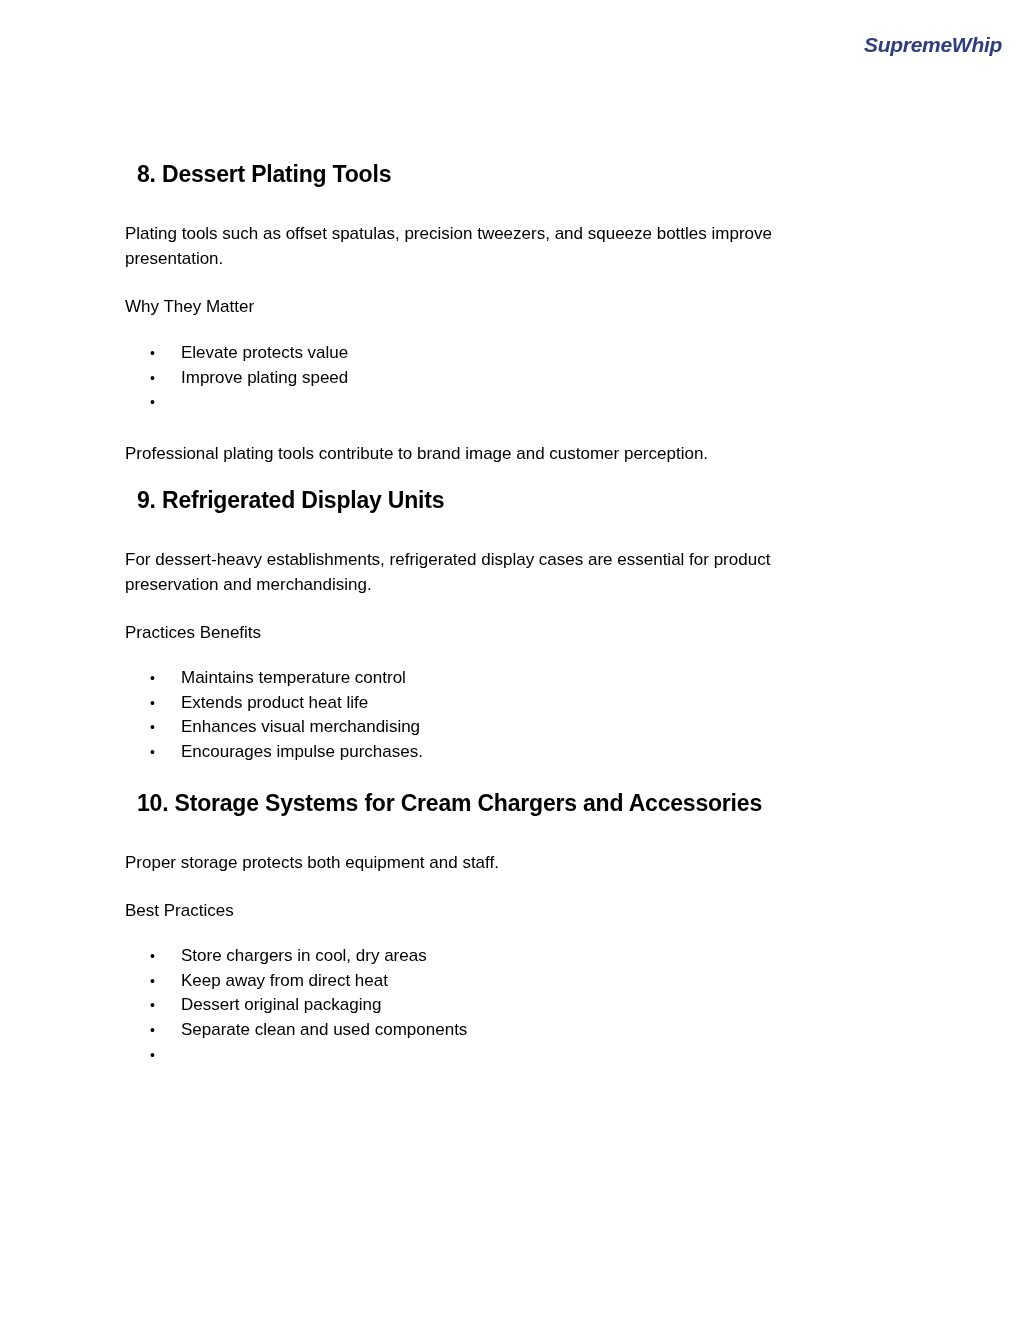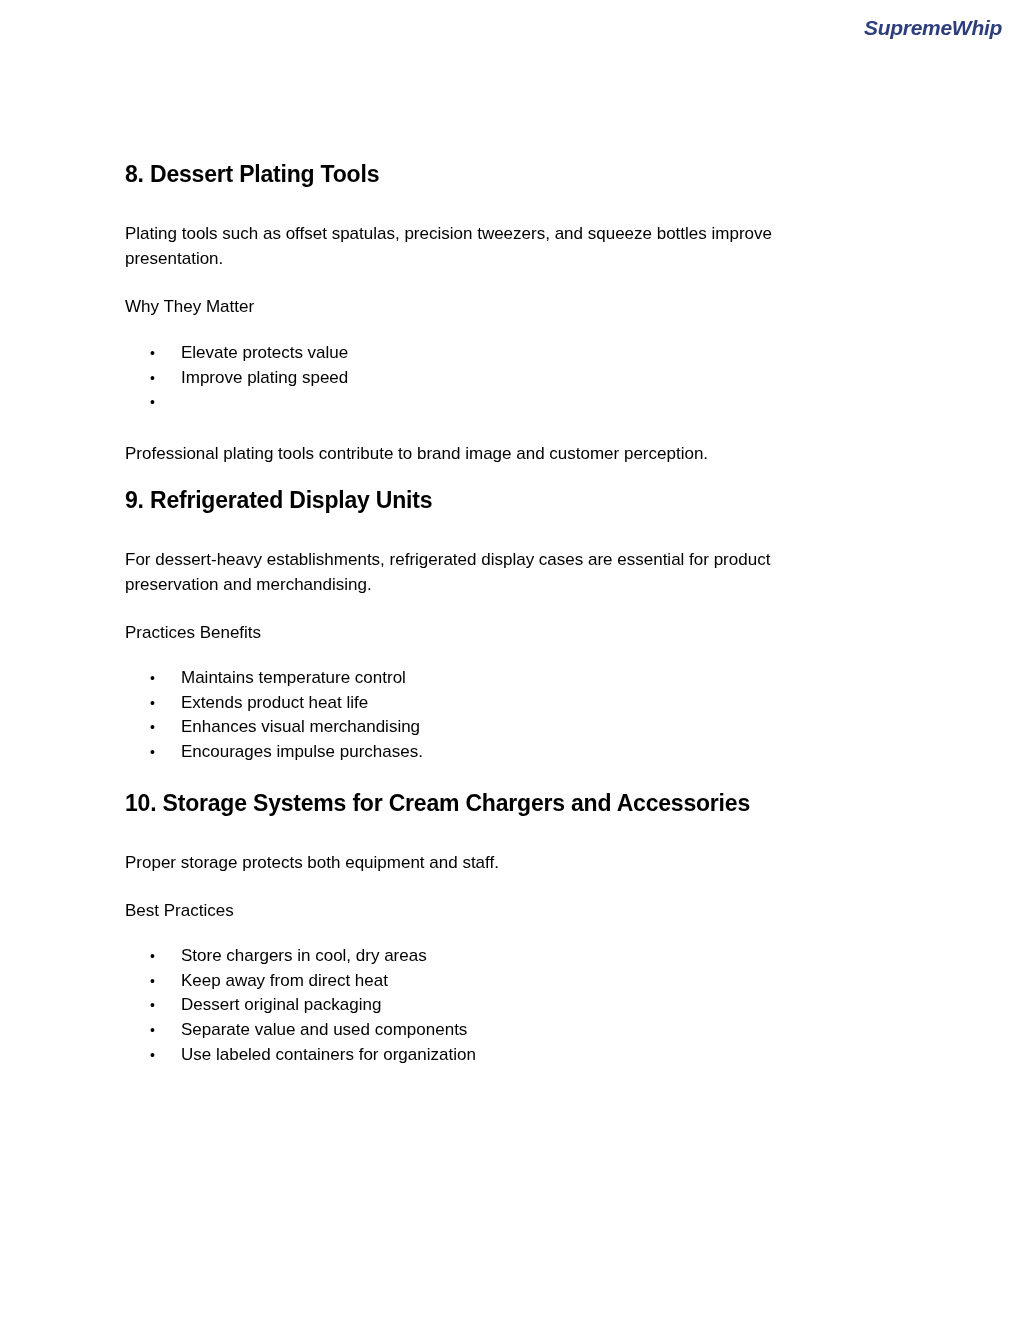--- a/index.html
+++ b/index.html
@@ -1,21 +1,21 @@
 <!DOCTYPE html>
 <html><head>
   <meta charset="utf-8">
   <style>
     html, body { margin: 0; padding: 0; background: #ffffff; }
     body { width: 1024px; height: 1325px; position: relative; overflow: hidden;
            font-family: "Liberation Sans", sans-serif; color: #000; }
-    .logo { position: absolute; right: 22px; top: 16px; font-size: 21px; font-weight: bold;
+    .logo { position: absolute; right: 22px; top: 33px; font-size: 21px; font-weight: bold;
             font-style: italic; color: #2e3d7c; letter-spacing: -0.3px; margin-left: 32px; }
     .content { position: absolute; left: 121px; top: 0; width: 760px; }
-    .h { position: absolute; left: 4px; font-size: 23px; font-weight: bold; margin: 0; white-space: nowrap; letter-spacing: -0.2px; }
+    .h { position: absolute; left: 16px; font-size: 23px; font-weight: bold; margin: 0; white-space: nowrap; letter-spacing: -0.2px; }
     .p { position: absolute; left: 0; font-size: 17px; line-height: 24.5px; margin: 4px; width: 720px; }
     .ul { position: absolute; left: 0; margin: 0; padding: 0; list-style: none; }
     .ul li { position: relative; padding-left: 60px; font-size: 17px; line-height: 24.7px; white-space: nowrap; }
     .ul li .bullet { position: absolute; left: 29px; top: 0; font-size: 14px; }
   </style>
 </head>
 <body>
 
 <div class="logo">SupremeWhip</div>
 
@@ -41,16 +41,16 @@
     <li><span class="bullet">•</span><span>Encourages impulse purchases.</span></li>
   </ul>
 
   <h2 class="h" style="top:790px">10. Storage Systems for Cream Chargers and Accessories</h2>
   <p class="p" style="top:847px">Proper storage protects both equipment and staff.</p>
   <p class="p" style="top:895px">Best Practices</p>
   <ul class="ul" style="top:944px">
     <li><span class="bullet">•</span><span>Store chargers in cool, dry areas</span></li>
     <li><span class="bullet">•</span><span>Keep away from direct heat</span></li>
     <li><span class="bullet">•</span><span>Dessert original packaging</span></li>
-    <li><span class="bullet">•</span><span>Separate value and used components</span></li>
-    <li><span class="bullet">•</span><span>Use labeled containers for organization</span></li>
+    <li><span class="bullet">•</span><span>Separate clean and used components</span></li>
+    <li><span class="bullet">•</span></li>
   </ul>
 </div>
 
 </body></html>

